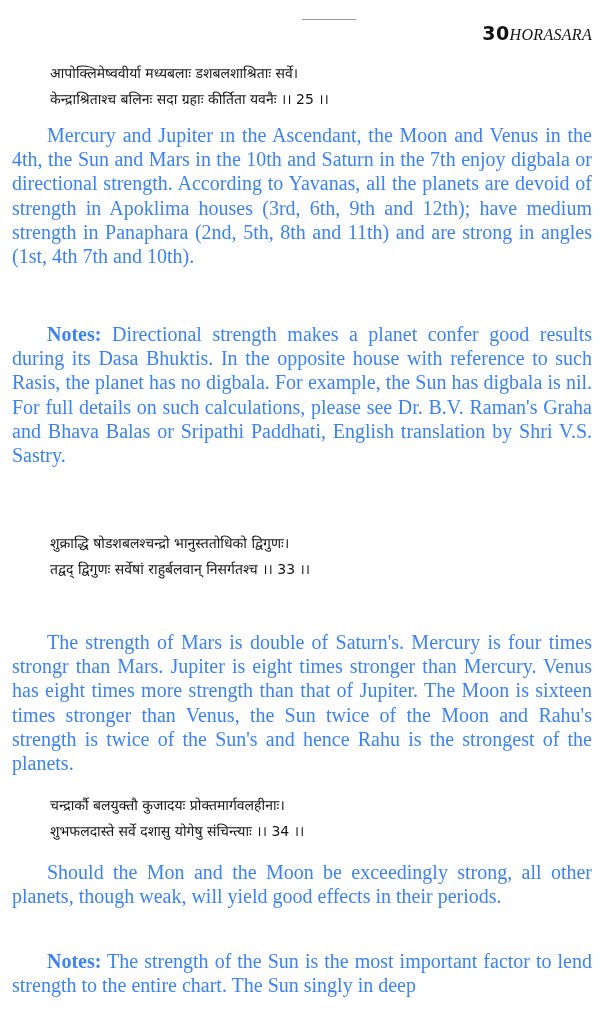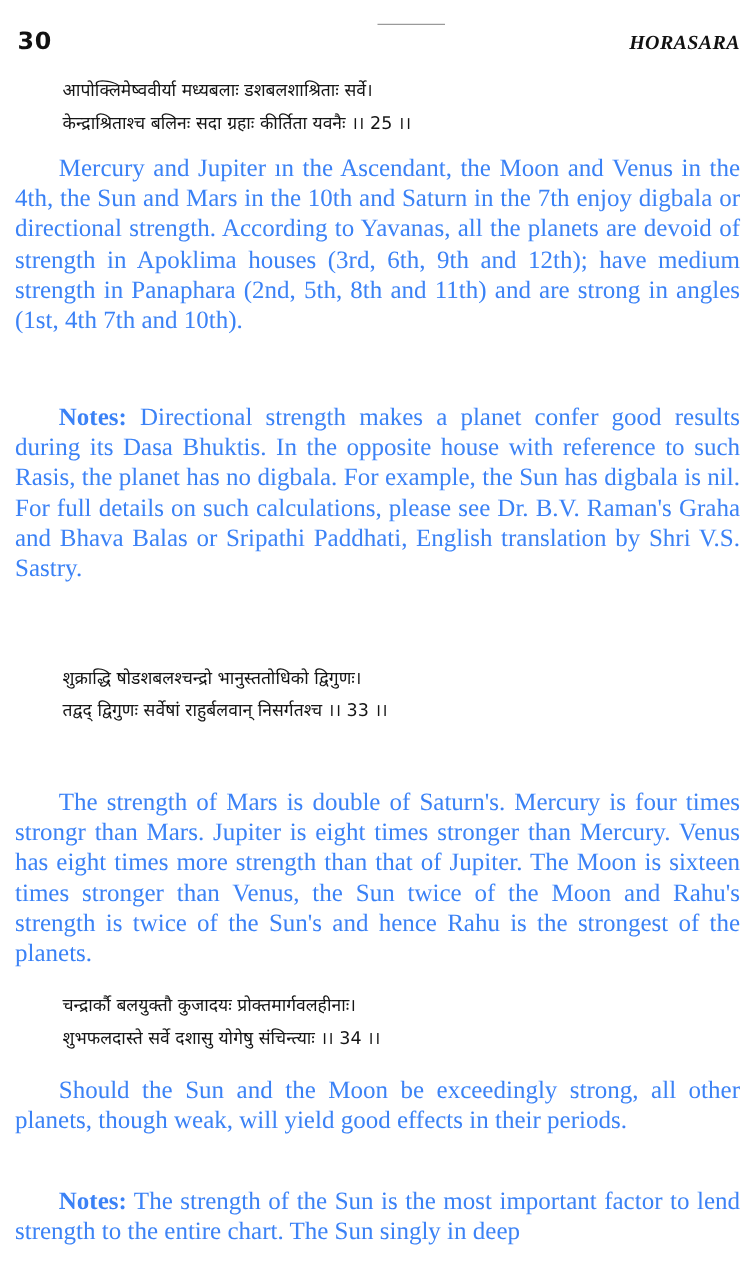--- a/index.html
+++ b/index.html
@@ -29,33 +29,33 @@
       height: 1px;
       background: #9a9a9a;
     }
     .header {
       position: absolute;
       left: 14px;
       right: 8px;
       top: 22px;
       height: 26px;
       display: flex;
-      justify-content: space-between;
+      justify-content: flex-end;
       align-items: baseline;
     }
     .page-number {
       font-family: "DejaVu Sans", "Liberation Sans", sans-serif;
       font-weight: bold;
       font-size: 19px;
       letter-spacing: 0.5px;
     }
     .running-title {
       font-family: "Liberation Serif", serif;
       font-style: italic;
-      font-weight: bold;
+      font-weight: normal;
       font-size: 16px;
       letter-spacing: 0.3px;
     }
     .verse {
       position: absolute;
       left: 50px;
       font-family: "DejaVu Sans", sans-serif;
       font-size: 14px;
       line-height: 26px;
       color: #151515;
@@ -108,16 +108,16 @@
     <span class="line">तद्वद् द्विगुणः सर्वेषां राहुर्बलवान् निसर्गतश्च ।। 33 ।।</span>
   </div>
 
   <div class="para" style="top:630px;"><span class="indent"></span><b></b><span>The strength of Mars is double of Saturn's. Mercury is four times strongr than Mars. Jupiter is eight times stronger than Mercury. Venus has eight times more strength than that of Jupiter. The Moon is sixteen times stronger than Venus, the Sun twice of the Moon and Rahu's strength is twice of the Sun's and hence Rahu is the strongest of the planets.</span></div>
 
   <div class="verse" style="top:792px;">
     <span class="line">चन्द्रार्कौ बलयुक्तौ कुजादयः प्रोक्तमार्गवलहीनाः।</span>
     <span class="line">शुभफलदास्ते सर्वे दशासु योगेषु संचिन्त्याः ।। 34 ।।</span>
   </div>
 
-  <div class="para" style="top:860px;"><span class="indent"></span><b></b><span>Should the Sun and the Moon be exceedingly strong, all other planets, though weak, will yield good effects in their periods.</span></div>
+  <div class="para" style="top:860px;"><span class="indent"></span><b></b><span>Should the Mon and the Moon be exceedingly strong, all other planets, though weak, will yield good effects in their periods.</span></div>
 
   <div class="para" style="top:949px;"><span class="indent"></span><b>Notes:</b><span> The strength of the Sun is the most important factor to lend strength to the entire chart. The Sun singly in deep</span></div>
 </div>
 
 </body></html>

